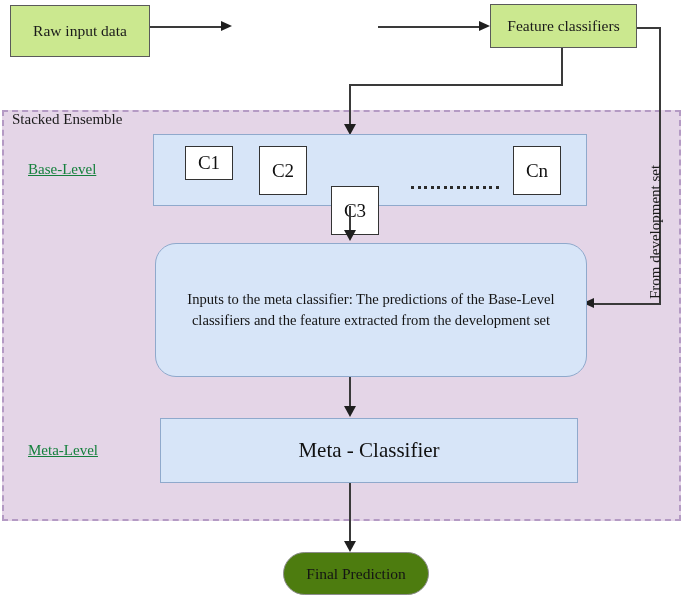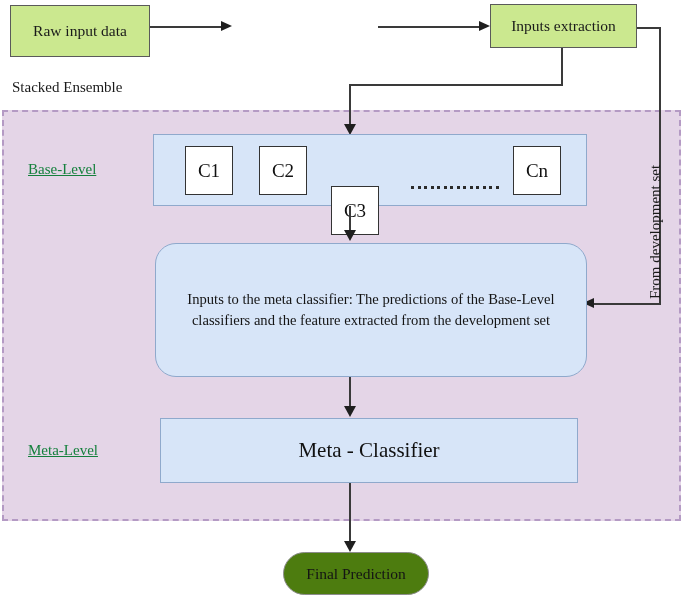--- a/index.html
+++ b/index.html
@@ -47,20 +47,21 @@
     color: #15803d;
     white-space: nowrap;
     text-decoration: underline;
   }
 
   .section-caption {
     position: absolute;
     font-size: 15px;
     color: #1a1a1a;
     white-space: nowrap;
+    margin-top: 32px;
   }
 
   .blue-band {
     position: absolute;
     box-sizing: border-box;
     background: #d7e5f8;
     border: 1.2px solid #8fa9cc;
   }
 
   .classifier-box {
@@ -173,21 +174,21 @@
 <div id="canvas">
 
   <div class="stage-band" style="left:2px; top:110px; width:679px; height:411px;"></div>
 
   <div class="node green-box" style="left:10px; top:5px; width:140px; height:52px;">
     <span>Raw input data</span>
   </div>
 
 
   <div class="node green-box" style="left:490px; top:4px; width:147px; height:44px;">
-    <span>Inputs extraction</span>
+    <span>Feature classifiers</span>
   </div>
 
   <div class="edge h" style="left:150px; top:26px; width:72px;"></div>
   <div class="arrow right" style="left:221px; top:21px;"></div>
 
   <div class="edge h" style="left:378px; top:26px; width:102px;"></div>
   <div class="arrow right" style="left:479px; top:21px;"></div>
 
   <div class="edge v" style="left:561px; top:48px; width:1.8px; height:37px;"></div>
   <div class="edge h" style="left:349px; top:84px; width:214px;"></div>
@@ -200,21 +201,21 @@
   <div class="arrow left" style="left:583px; top:298px;"></div>
 
   <div class="vlabel" style="left:647px; top:299px;">From development set</div>
 
   <div class="section-caption" style="left:12px; top:79px;">Stacked Ensemble</div>
 
   <div class="level-label" style="left:28px; top:161px;">Base-Level</div>
 
   <div class="blue-band" style="left:153px; top:134px; width:434px; height:72px;"></div>
 
-  <div class="classifier-box" style="left:185px; top:146px; width:48px; height:49px;">
+  <div class="classifier-box" style="left:185px; top:146px; width:48px; height:34px;">
     <span>C1</span>
   </div>
   <div class="classifier-box" style="left:259px; top:146px; width:48px; height:49px;">
     <span>C2</span>
   </div>
   <div class="classifier-box" style="left:331px; top:146px; width:48px; height:49px;margin-top:40px;">
     <span>C3</span>
   </div>
   <div class="classifier-box" style="left:513px; top:146px; width:48px; height:49px;">
     <span>Cn</span>

